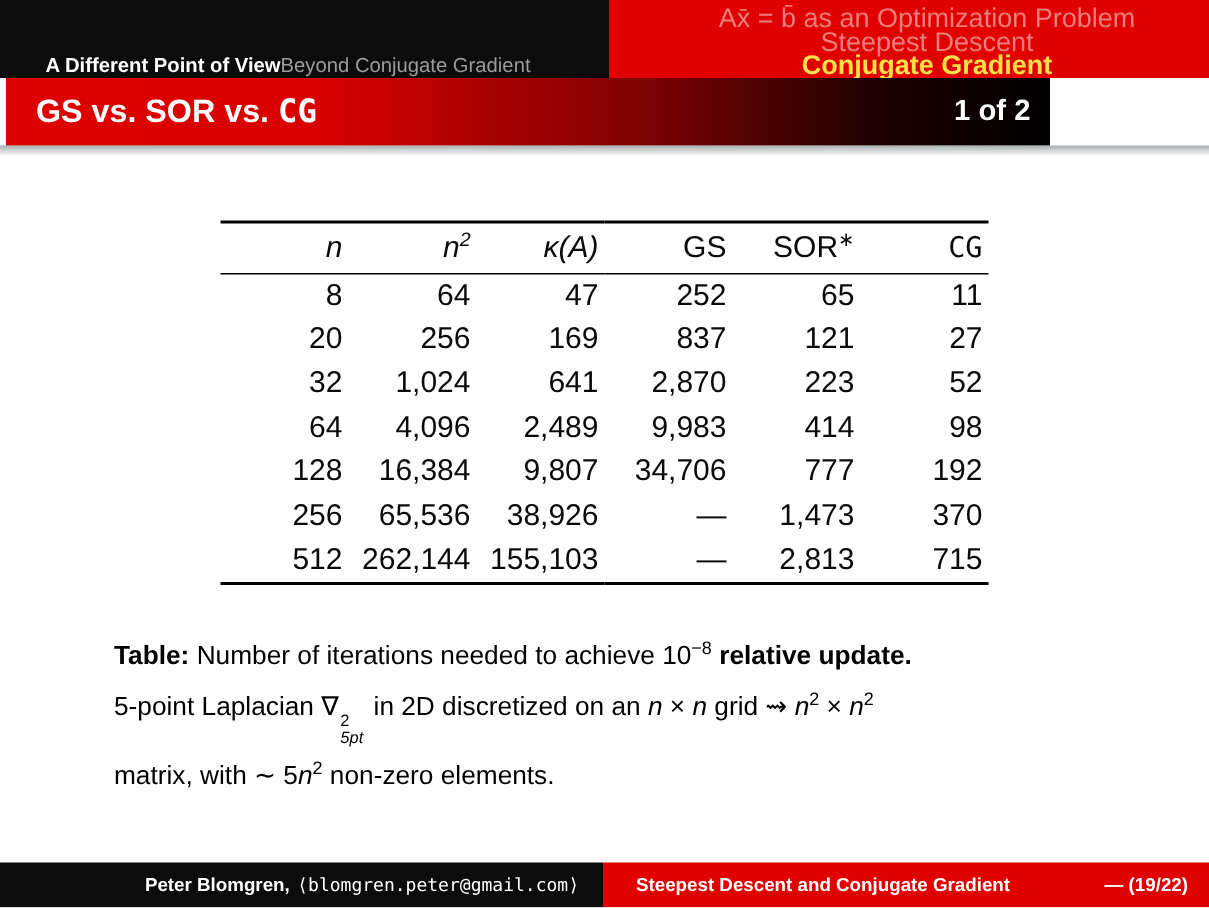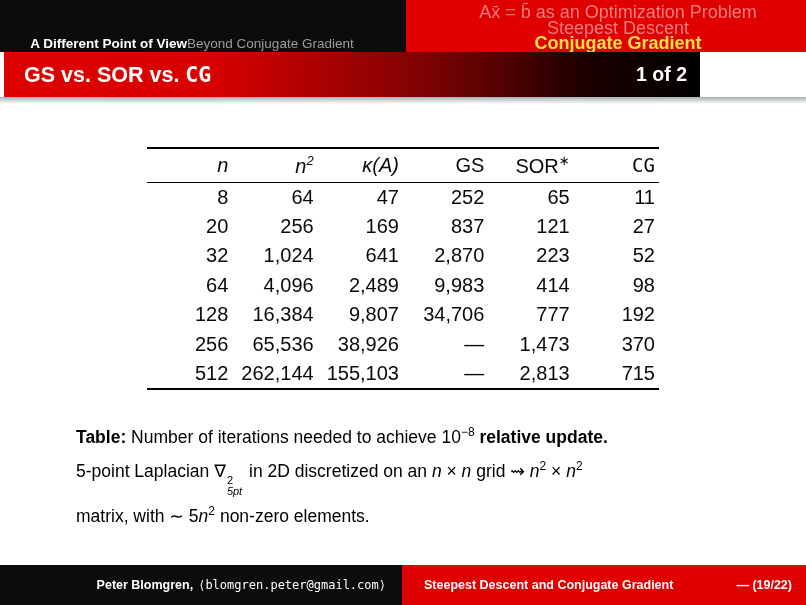--- a/index.html
+++ b/index.html
@@ -79,21 +79,21 @@
   .le-bot { position:absolute; bottom:3px; left:4px; width:13px; height:11px; background:#b30000; }
   .le-slit { position:absolute; bottom:5px; left:8px; width:2px; height:7px; background:#ffffff; }
   .logo-text1, .logo-text2 {
     font-family:"Liberation Serif", serif; font-variant:small-caps; font-weight:bold;
     color:#14142b;
   }
   .logo-text1 { font-size:10px; line-height:10px; letter-spacing:0.2px; }
   .logo-text2 { font-size:9.5px; line-height:10px; letter-spacing:0.4px; }
 
   
-  .footer { position:absolute; left:0; bottom:0; width:806px; height:40px; display:flex; font-size:12.5px; }
+  .footer { position:absolute; left:0; bottom:0; width:806px; height:30px; display:flex; font-size:12.5px; }
   .f-left {
     width:402px; background:#0c0c0c; color:#ffffff; box-sizing:border-box;
     display:flex; align-items:center; justify-content:flex-end; padding-right:16px; gap:5px;
   }
   .f-author { font-weight:bold; }
   .f-email { font-family:"DejaVu Sans Mono", monospace; font-size:12px; }
   .f-right {
     flex:1; background:#e10000; color:#ffffff; box-sizing:border-box; font-weight:bold;
     display:flex; align-items:center; justify-content:space-between; padding:0 14px 0 22px;text-align:center;
   }

